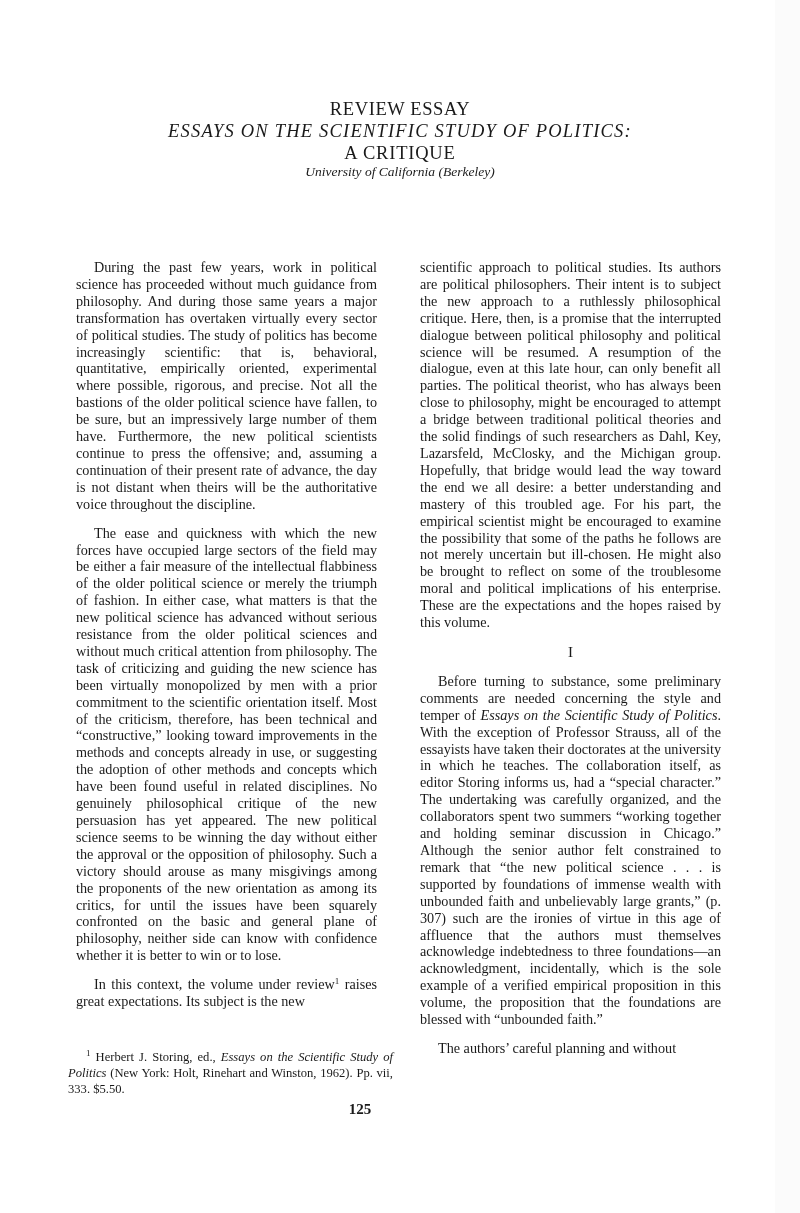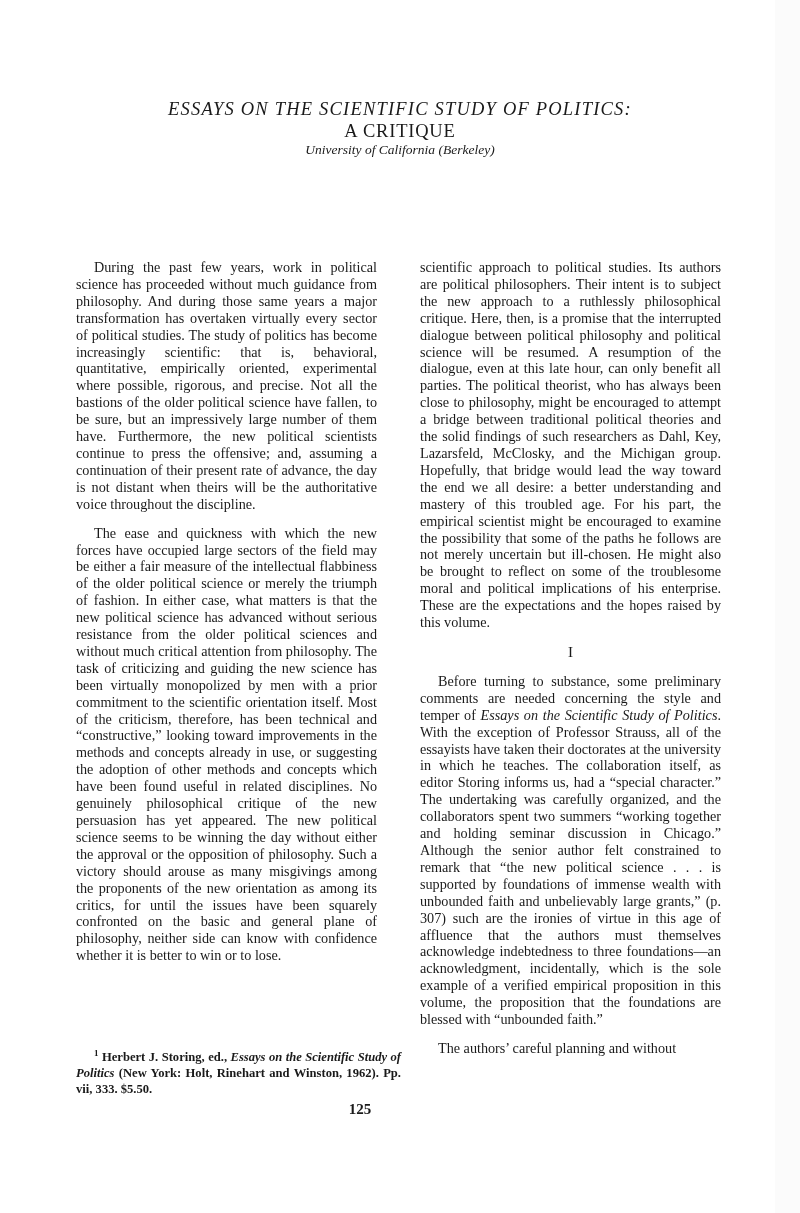--- a/index.html
+++ b/index.html
@@ -18,39 +18,41 @@
   .affil { font-size: 13.5px; font-style: italic; line-height: 16px; margin-top: 0px; }
 
   .col { position: absolute; top: 247px; width: 325px; font-size: 14.2px; line-height: 16.9px; text-align: justify; hyphens: none; }
   .col-left { left: 64px; }
   .col-right { left: 408px; }
   .col p { margin: 12px; text-indent: 18px; }
   .col p.noind { text-indent: 0; }
   .section-num { text-align: center; margin: 6px 0 5px 0; font-size: 15px; line-height: 18px; }
   sup { font-size: 9px; line-height: 0; vertical-align: 5px; }
 
-  .footnote { position: absolute; left: 76px; top: 1049px; width: 325px; font-size: 12.6px; line-height: 16.2px; text-align: justify; font-weight: bold; }
+  .footnote { position: absolute; left: 68px; top: 1049px; width: 325px; font-size: 12.6px; line-height: 16.2px; text-align: justify; }
   .footnote p { margin: 0; text-indent: 18px; }
   .page-num { position: absolute; left: 0; width: 720px; top: 1101px; text-align: center; font-size: 15px; font-weight: bold; }
   i { font-style: italic; }
 </style>
 </head>
 <body>
 
 <div class="edge-strip"></div>
 
 <div class="header">
+  <div class="kicker">REVIEW ESSAY</div>
   <div class="title">ESSAYS ON THE SCIENTIFIC STUDY OF POLITICS:</div>
   <div class="subtitle">A CRITIQUE</div>
   <div class="affil">University of California (Berkeley)</div>
 </div>
 
 <div class="col col-left">
   <p>During the past few years, work in political science has proceeded without much guidance from philosophy. And during those same years a major transformation has overtaken virtually every sector of political studies. The study of politics has become increasingly scientific: that is, behavioral, quantitative, empirically oriented, experimental where possible, rigorous, and precise. Not all the bastions of the older political science have fallen, to be sure, but an impressively large number of them have. Furthermore, the new political scientists continue to press the offensive; and, assuming a continuation of their present rate of advance, the day is not distant when theirs will be the authoritative voice throughout the discipline.</p>
   <p>The ease and quickness with which the new forces have occupied large sectors of the field may be either a fair measure of the intellectual flabbiness of the older political science or merely the triumph of fashion. In either case, what matters is that the new political science has advanced without serious resistance from the older political sciences and without much critical attention from philosophy. The task of criticizing and guiding the new science has been virtually monopolized by men with a prior commitment to the scientific orientation itself. Most of the criticism, therefore, has been technical and “constructive,” looking toward improvements in the methods and concepts already in use, or suggesting the adoption of other methods and concepts which have been found useful in related disciplines. No genuinely philosophical critique of the new persuasion has yet appeared. The new political science seems to be winning the day without either the approval or the opposition of philosophy. Such a victory should arouse as many misgivings among the proponents of the new orientation as among its critics, for until the issues have been squarely confronted on the basic and general plane of philosophy, neither side can know with confidence whether it is better to win or to lose.</p>
+  <p><span>In this context, the volume under review</span><sup>1</sup><span> raises great expectations. Its subject is the new</span></p>
 </div>
 
 <div class="col col-right">
   <p class="noind">scientific approach to political studies. Its authors are political philosophers. Their intent is to subject the new approach to a ruthlessly philosophical critique. Here, then, is a promise that the interrupted dialogue between political philosophy and political science will be resumed. A resumption of the dialogue, even at this late hour, can only benefit all parties. The political theorist, who has always been close to philosophy, might be encouraged to attempt a bridge between traditional political theories and the solid findings of such researchers as Dahl, Key, Lazarsfeld, McClosky, and the Michigan group. Hopefully, that bridge would lead the way toward the end we all desire: a better understanding and mastery of this troubled age. For his part, the empirical scientist might be encouraged to examine the possibility that some of the paths he follows are not merely uncertain but ill-chosen. He might also be brought to reflect on some of the troublesome moral and political implications of his enterprise. These are the expectations and the hopes raised by this volume.</p>
   <div class="section-num">I</div>
   <p><span>Before turning to substance, some preliminary comments are needed concerning the style and temper of </span><i>Essays on the Scientific Study of Politics</i><span>. With the exception of Professor Strauss, all of the essayists have taken their doctorates at the university in which he teaches. The collaboration itself, as editor Storing informs us, had a “special character.” The undertaking was carefully organized, and the collaborators spent two summers “working together and holding seminar discussion in Chicago.” Although the senior author felt constrained to remark that “the new political science . . . is supported by foundations of immense wealth with unbounded faith and unbelievably large grants,” (p. 307) such are the ironies of virtue in this age of affluence that the authors must themselves acknowledge indebtedness to three foundations—an acknowledgment, incidentally, which is the sole example of a verified empirical proposition in this volume, the proposition that the foundations are blessed with “unbounded faith.”</span></p>
   <p>The authors’ careful planning and without</p>
 </div>
 
 <div class="footnote">

